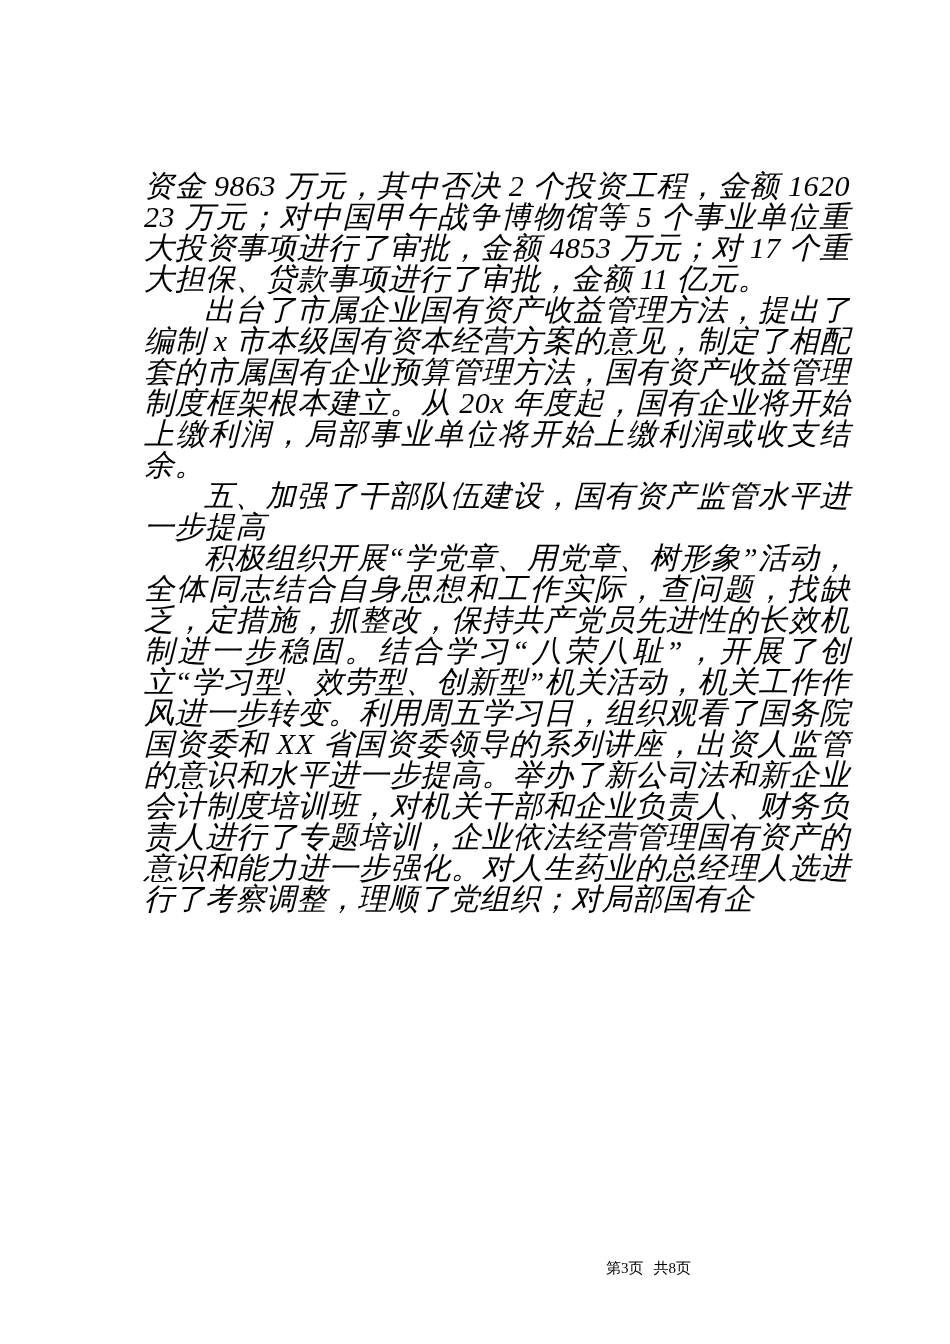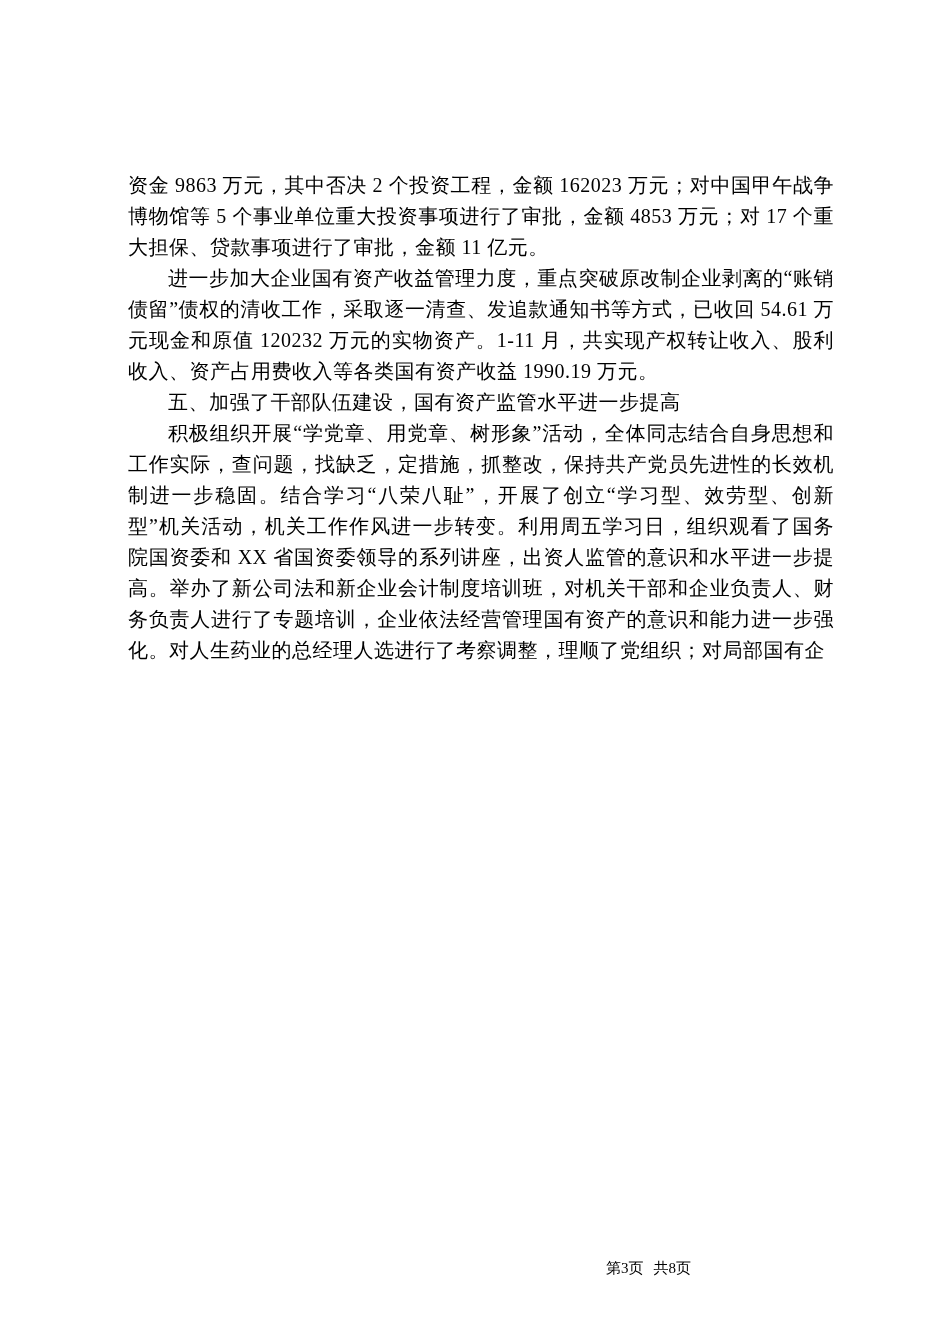--- a/index.html
+++ b/index.html
@@ -13,27 +13,28 @@
       color: #000000;
     }
     .page {
       position: absolute;
       inset: 0;
       background: #ffffff;
     }
     .content {
       position: absolute;
       top: 170px;
-      left: 128px;
+      left: 144px;
       width: 706px;
-      font-size: 20px;
+      font-size: 30px;
       line-height: 31px;
       text-align: justify;
       letter-spacing: 0.5px;
       word-break: break-all;
+      font-style: italic;
     }
     .para { margin: 0; }
     .para.indent { text-indent: 2em; }
     .footer {
       position: absolute;
       top: 1246px;
       left: 0;
       width: 100%;
       font-size: 15px;
       line-height: 20px;
@@ -47,21 +48,21 @@
       margin-top: 12px;
     }
     .footer-inner .sep { display: inline-block; width: 10px; }
   </style>
 </head>
 <body>
 
 <div class="page">
   <div class="content">
       <p class="para">资金 9863 万元，其中否决 2 个投资工程，金额 162023 万元；对中国甲午战争博物馆等 5 个事业单位重大投资事项进行了审批，金额 4853 万元；对 17 个重大担保、贷款事项进行了审批，金额 11 亿元。</p>
-      <p class="para indent">进一步加大企业国有资产收益管理力度，重点突破原改制企业剥离的“账销债留”债权的清收工作，采取逐一清查、发追款通知书等方式，已收回 54.61 万元现金和原值 120232 万元的实物资产。1-11 月，共实现产权转让收入、股利收入、资产占用费收入等各类国有资产收益 1990.19 万元。</p>
+      <p class="para indent">出台了市属企业国有资产收益管理方法，提出了编制 x 市本级国有资本经营方案的意见，制定了相配套的市属国有企业预算管理方法，国有资产收益管理制度框架根本建立。从 20x 年度起，国有企业将开始上缴利润，局部事业单位将开始上缴利润或收支结余。</p>
       <p class="para indent">五、加强了干部队伍建设，国有资产监管水平进一步提高</p>
       <p class="para indent">积极组织开展“学党章、用党章、树形象”活动，全体同志结合自身思想和工作实际，查问题，找缺乏，定措施，抓整改，保持共产党员先进性的长效机制进一步稳固。结合学习“八荣八耻”，开展了创立“学习型、效劳型、创新型”机关活动，机关工作作风进一步转变。利用周五学习日，组织观看了国务院国资委和 XX 省国资委领导的系列讲座，出资人监管的意识和水平进一步提高。举办了新公司法和新企业会计制度培训班，对机关干部和企业负责人、财务负责人进行了专题培训，企业依法经营管理国有资产的意识和能力进一步强化。对人生药业的总经理人选进行了考察调整，理顺了党组织；对局部国有企</p>
     </div>
   <div class="footer">
     <div class="footer-inner">
       <span>第3页</span><span class="sep"></span><span>共8页</span>
     </div>
   </div>
 </div>
 

